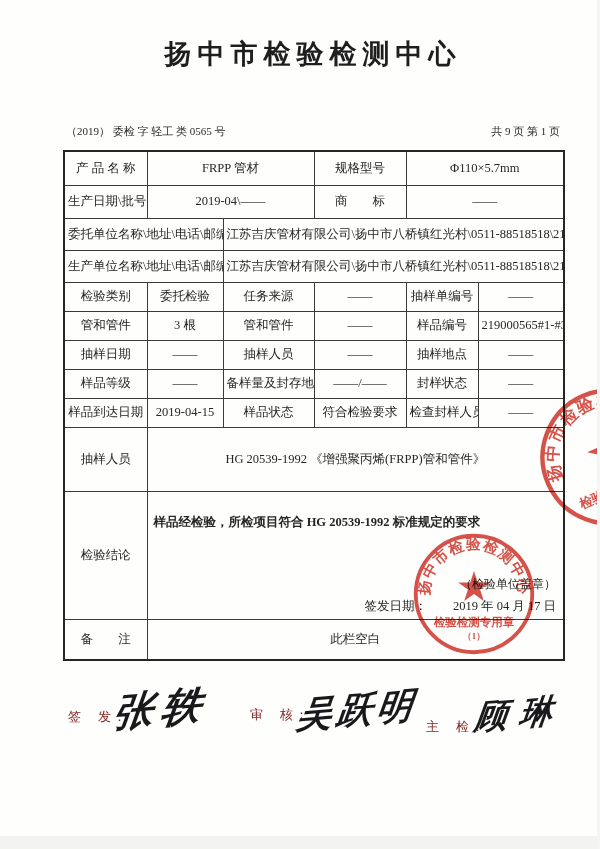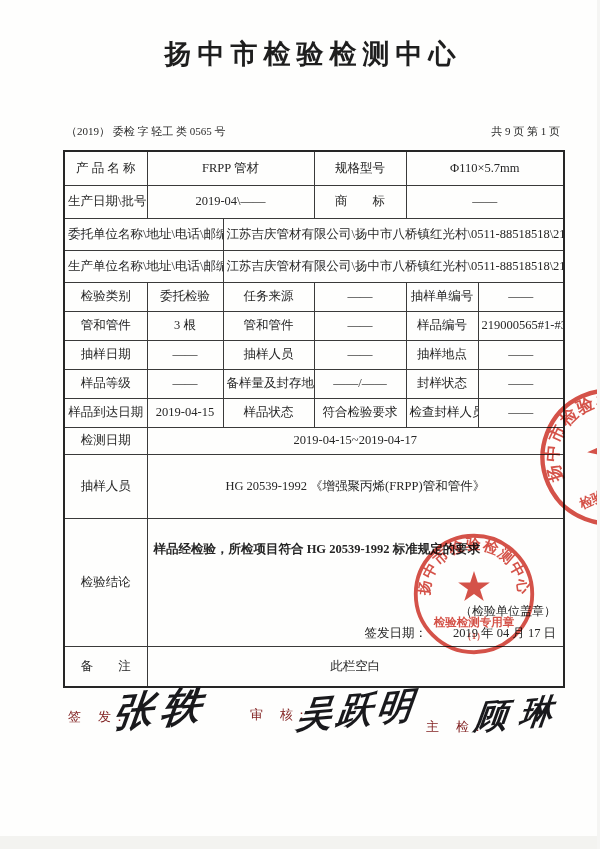--- a/index.html
+++ b/index.html
@@ -126,24 +126,20 @@
       <td>——</td>
     </tr>
     <tr style="height:29px">
       <td class="small">样品到达日期</td>
       <td>2019-04-15</td>
       <td>样品状态</td>
       <td>符合检验要求</td>
       <td class="small">检查封样人员</td>
       <td>——</td>
     </tr>
-    <tr style="height:27px">
-      <td>检测日期</td>
-      <td colspan="5">2019-04-15~2019-04-17</td>
-    </tr>
     <tr style="height:64px">
       <td>抽样人员</td>
       <td colspan="5" class="left">HG 20539-1992 《增强聚丙烯(FRPP)管和管件》</td>
     </tr>
     <tr style="height:128px">
       <td>检验结论</td>
       <td colspan="5" class="conclusion-cell">
         <div class="concl-text">样品经检验，所检项目符合 HG 20539-1992 标准规定的要求</div>
         <div class="stamp-hint">（检验单位盖章）</div>
         <div class="issue-line">

